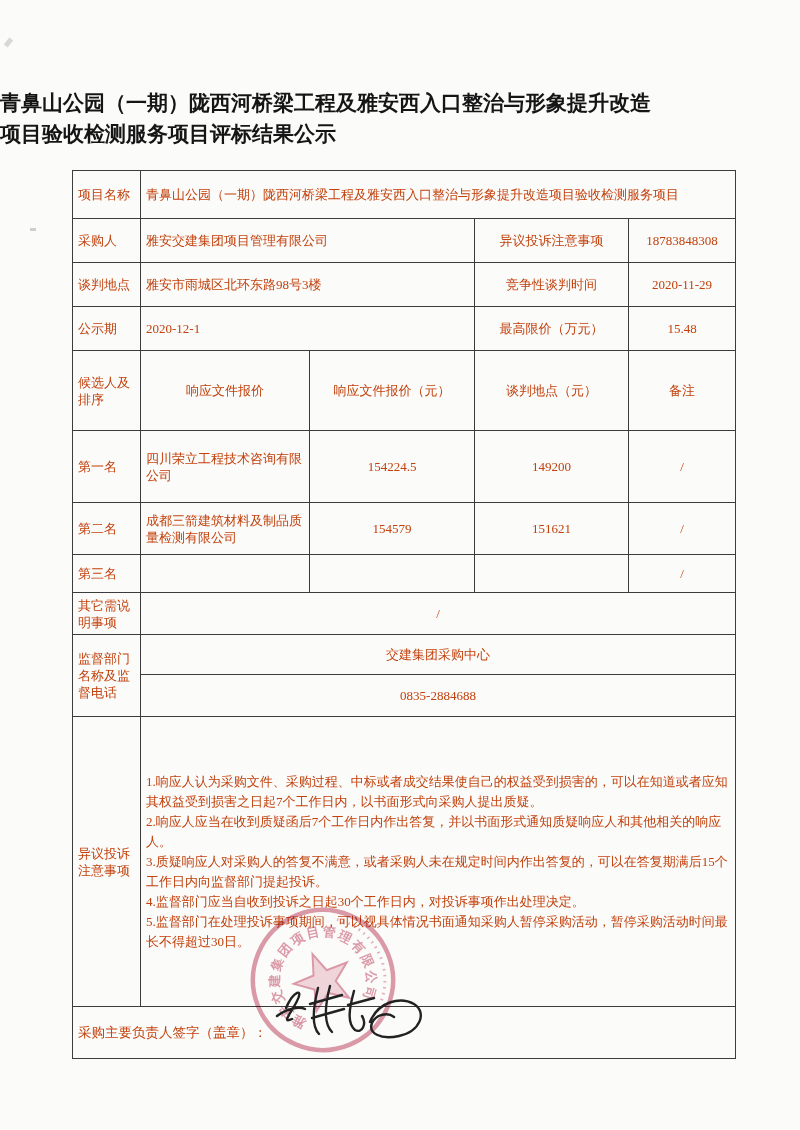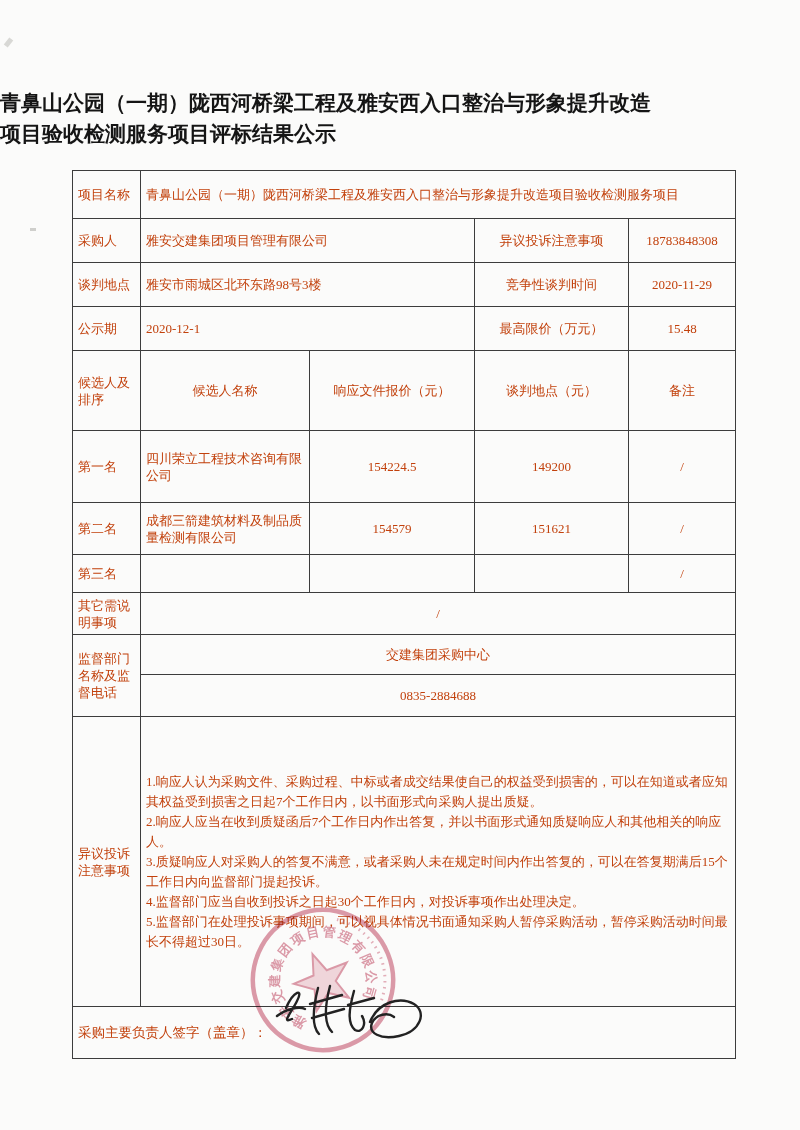--- a/index.html
+++ b/index.html
@@ -106,21 +106,21 @@
       <td class="cen">2020-11-29</td>
     </tr>
     <tr class="r4">
       <td class="lab">公示期</td>
       <td colspan="2" class="vleft">2020-12-1</td>
       <td class="cen">最高限价（万元）</td>
       <td class="cen">15.48</td>
     </tr>
     <tr class="r5">
       <td class="lab">候选人及排序</td>
-      <td class="cen">候选人名称</td>
+      <td class="cen">响应文件报价</td>
       <td class="cen">响应文件报价（元）</td>
       <td class="cen">谈判地点（元）</td>
       <td class="cen">备注</td>
     </tr>
     <tr class="r6">
       <td class="lab">第一名</td>
       <td class="vleft">四川荣立工程技术咨询有限公司</td>
       <td class="cen">154224.5</td>
       <td class="cen">149200</td>
       <td class="cen">/</td>

